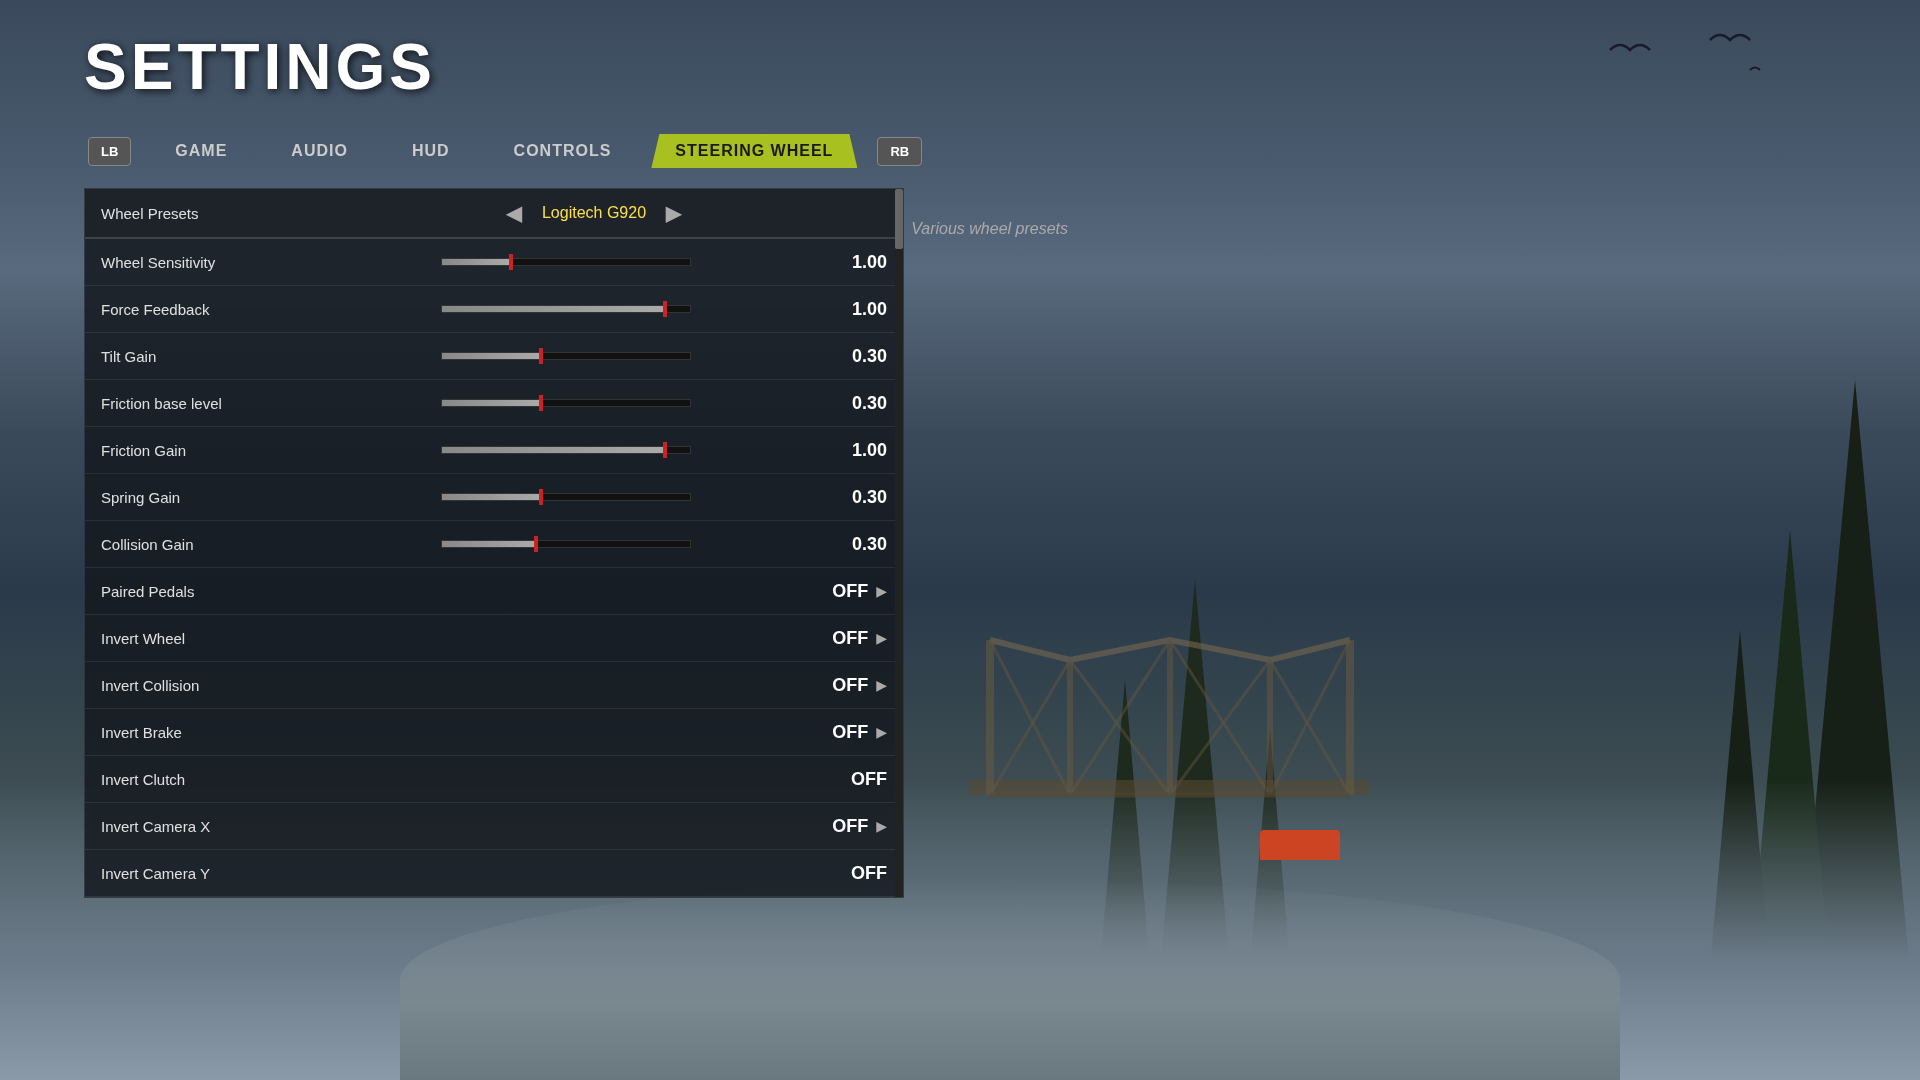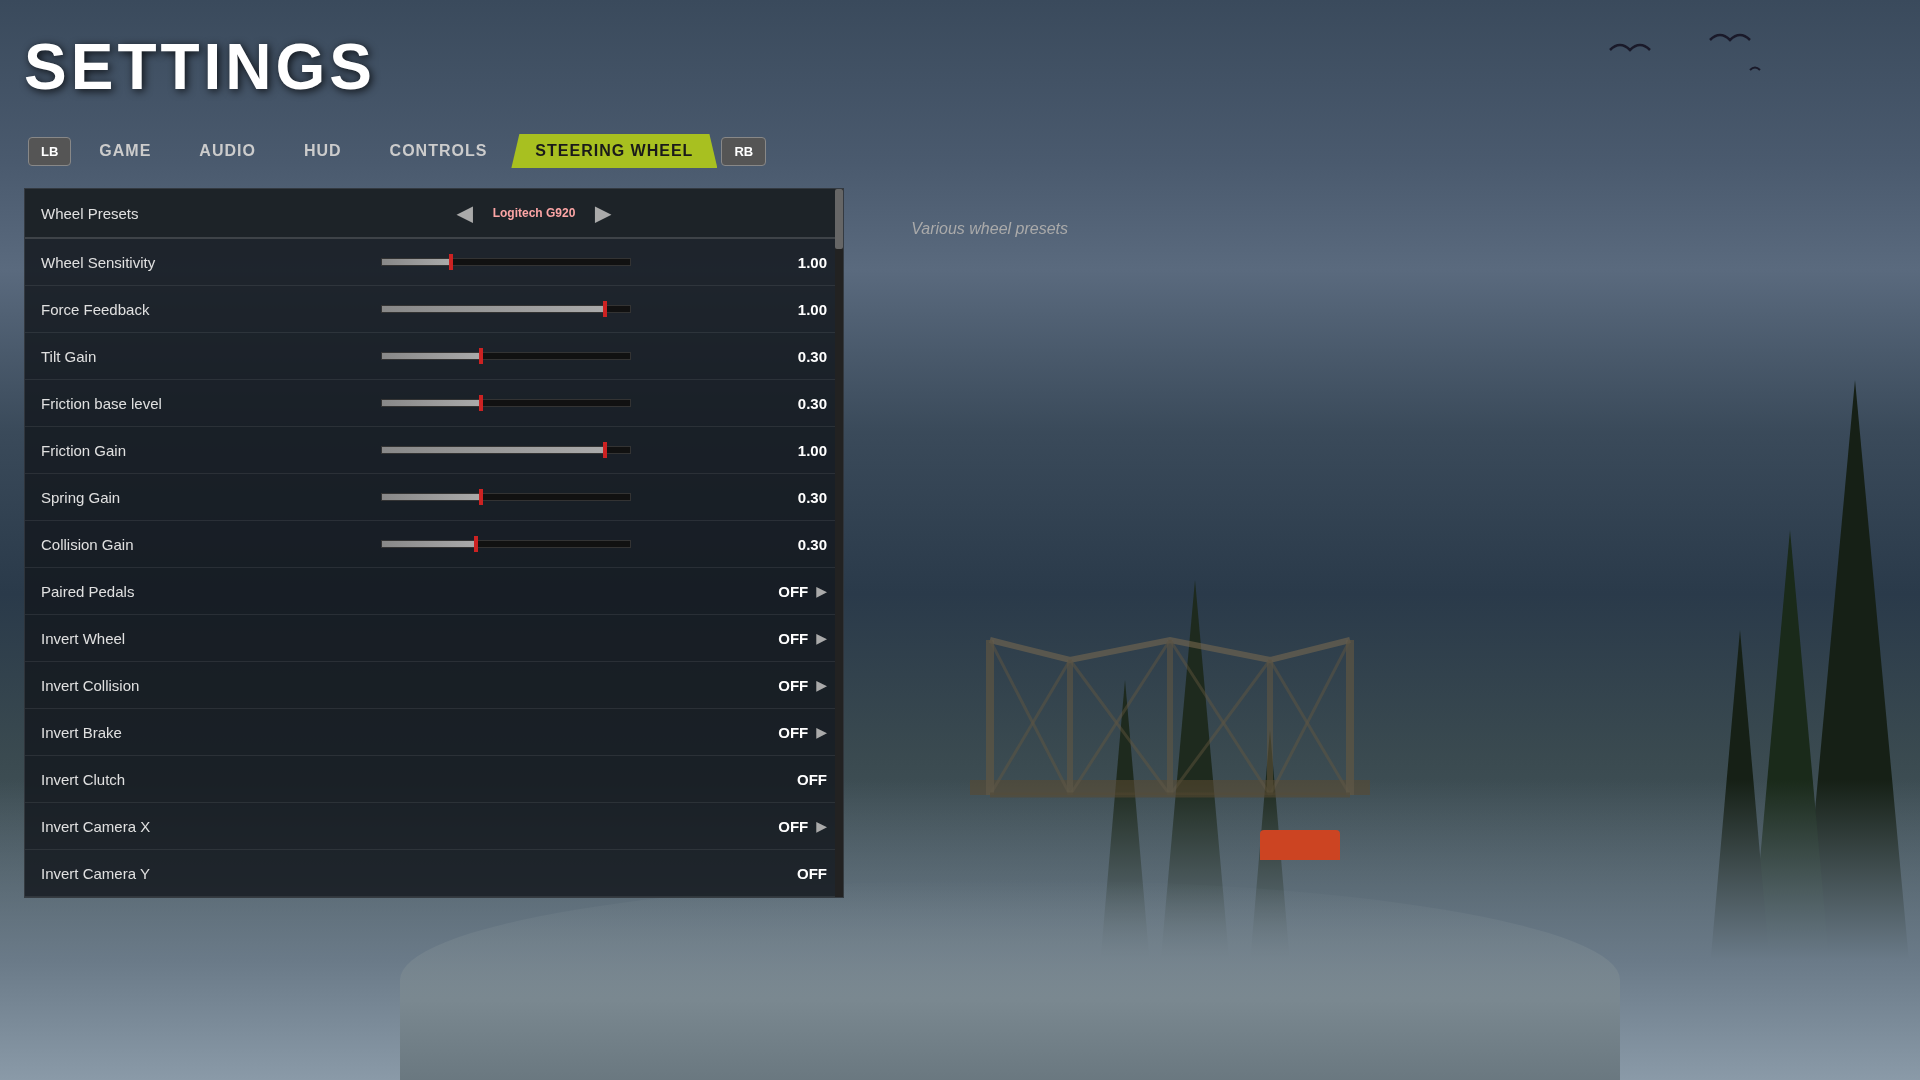--- a/index.html
+++ b/index.html
@@ -65,39 +65,40 @@
       top: 30px;
       right: 120px;
       z-index: 5;
     }
 
     
     .content {
       position: absolute;
       inset: 0;
       z-index: 10;
-      padding: 30px 24px;
+      padding: 30px 60px;
+      margin-left: 24px;
     }
 
     
     .page-title {
       font-size: 64px;
       font-weight: 900;
       letter-spacing: 4px;
       text-transform: uppercase;
       color: #ffffff;
       text-shadow: 2px 2px 8px rgba(0,0,0,0.8);
       margin-bottom: 30px;
     }
 
     
     .tabs-bar {
       display: flex;
       align-items: center;
-      gap: 0;
+      gap: 16px;
       margin-bottom: 20px;
     }
 
     .tab-lb-rb {
       background: #555;
       color: #fff;
       font-size: 13px;
       font-weight: bold;
       padding: 6px 12px;
       border-radius: 4px;
@@ -146,21 +147,21 @@
     .row-label {
       font-size: 15px;
       font-weight: 500;
       color: #e0e0e0;
       width: 320px;
       flex-shrink: 0;
     }
 
     .row-value {
       margin-left: auto;
-      font-size: 15px;
+      font-size: 18px;
       font-weight: 600;
       color: #ffffff;
       min-width: 50px;
       text-align: right;
     }
 
     .row-arrow {
       color: #aaa;
       margin-left: 8px;
       font-size: 14px;
@@ -193,23 +194,23 @@
     }
 
     .preset-arrow {
       font-size: 20px;
       color: #aaa;
       cursor: pointer;
       font-weight: bold;
     }
 
     .preset-name {
-      font-size: 12px;
-      font-weight: 700;
-      color: #fca5a5;
+      font-size: 16px;
+      font-weight: 400;
+      color: #fde047;
     }
 
     
     .slider-container {
       flex: 1;
       height: 8px;
       background: #111;
       border: 1px solid #333;
       position: relative;
       margin-left: 20px;

